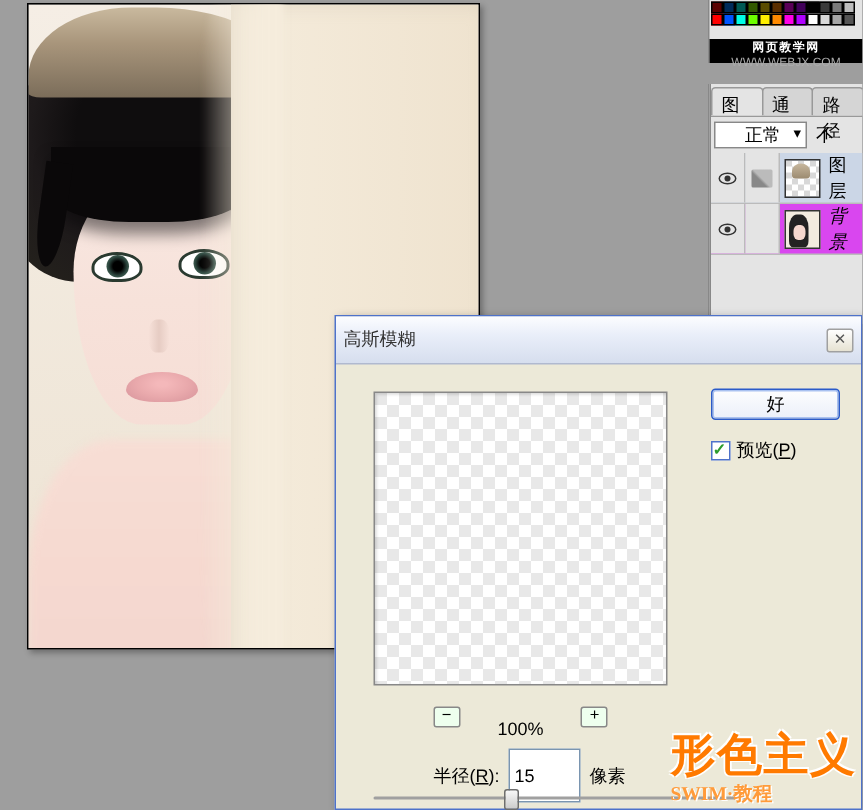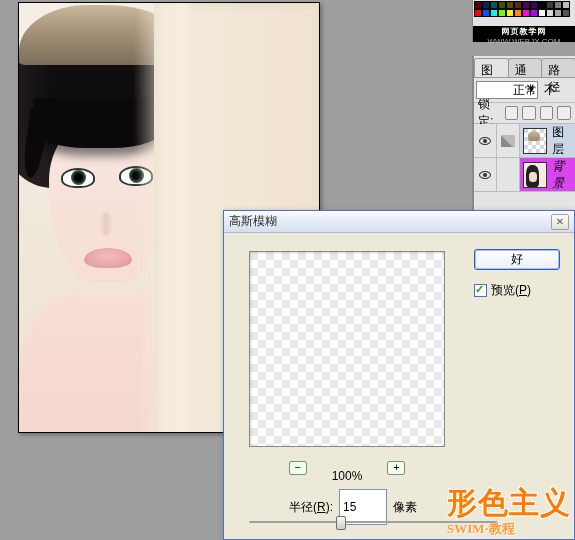--- a/index.html
+++ b/index.html
@@ -51,21 +51,21 @@
   .swatches { display:grid; grid-template-columns:repeat(12,8px); grid-template-rows:repeat(2,8px); gap:0; padding:1px; }
   .sw { width:8px; height:8px; border:1px solid #000; }
   .brandbar { position:absolute; left:0; bottom:0; width:100%; height:16px; background:#000; color:#aaa; font-size:8px; text-align:center; line-height:10px; padding-top:1px;margin-top:16px; }
   .brandbar b { color:#fff; display:block; font-size:8px; letter-spacing:1px; }
 
   .layers-panel { position:absolute; right:0; top:56px; width:102px; height:160px; background:#e4e4e4; border-left:1px solid #888; box-shadow:-1px 0 0 #888; }
   .lp-tabs { height:22px; display:flex; border-bottom:1px solid #999; }
   .lp-tab { padding:3px 6px 0; border:1px solid #999; border-bottom:none; border-radius:3px 3px 0 0; background:#e4e4e4; font-size:12px; margin-right:-1px; margin-top:2px; }
   .lp-tab.inactive { background:#d5d5d5; }
   .lp-opts { height:24px; display:flex; align-items:center; padding:2px; font-size:12px; }
-  .lp-select { width:62px; height:18px; border:1px solid #888; background:#fff; font-size:12px; text-align:right; padding-left:3px; position:relative; }
+  .lp-select { width:62px; height:18px; border:1px solid #888; background:#fff; font-size:12px; text-align:center; padding-left:3px; position:relative; }
   .lp-select::after { content:"▾"; position:absolute; right:3px; top:1px; font-size:10px; }
   .lp-lock { height:22px; padding:2px 4px; font-size:12px; display:flex; align-items:center; gap:4px; border-top:1px solid #bbb; border-bottom:1px solid #bbb; }
   .lock-ic { width:16px; height:14px; border:1px solid #888; background:#eee; border-radius:2px; }
   .layer-row { height:34px; display:flex; align-items:center; border-bottom:1px solid #bbb; background:#d946ef; }
   .layer-row.sel { background:#cbd6e6; }
   .vis { width:24px; height:100%; border-right:1px solid #bbb; display:flex; align-items:center; justify-content:center; background:#e4e4e4; }
   .eye-ic { width:12px; height:8px; border:1px solid #333; border-radius:50%; position:relative; }
   .eye-ic::after { content:""; position:absolute; left:3px; top:1px; width:4px; height:4px; background:#333; border-radius:50%; }
   .mask-cell { width:24px; height:100%; border-right:1px solid #bbb; display:flex; align-items:center; justify-content:center; background:#e4e4e4; }
   .brush-ic { width:14px; height:12px; background:linear-gradient(45deg,#888 40%,#bbb 50%); border-radius:1px; }
@@ -73,21 +73,21 @@
   .thumb.checker { background:conic-gradient(#fff 25%,#d8d8d8 0 50%,#fff 0 75%,#d8d8d8 0) 0 0/8px 8px; position:relative; }
   .thumb.checker::after { content:""; position:absolute; left:4px; top:2px; width:12px; height:10px; background:linear-gradient(to bottom,#c7b79e,#9c8b70); border-radius:50% 50% 20% 20%; }
   .thumb.portrait-th { background:#f3ece0; position:relative; overflow:hidden; }
   .thumb.portrait-th::before { content:""; position:absolute; left:2px; top:2px; width:13px; height:22px; background:#222; border-radius:40% 40% 20% 20%; }
   .thumb.portrait-th::after { content:""; position:absolute; left:5px; top:9px; width:8px; height:10px; background:#f5d8ce; border-radius:40%; }
   .layer-name { font-size:12px; padding-left:2px; }
   .layer-name.bg { font-family:"SimSun"; font-style:italic; }
 
   
   .dialog { position:absolute; left:223px; top:210px; width:352px; height:330px; background:#ece9d8; border:1px solid #4e72ca; box-shadow:2px 2px 6px rgba(0,0,0,0.35); }
-  .titlebar { height:22px; background:linear-gradient(to bottom,#fcfdff,#e9eef9 40%,#d6deee); display:flex; align-items:center; justify-content:space-between; padding:0 5px; border-bottom:1px solid #b0b9cf; }
+  .titlebar { height:32px; background:linear-gradient(to bottom,#fcfdff,#e9eef9 40%,#d6deee); display:flex; align-items:center; justify-content:space-between; padding:0 5px; border-bottom:1px solid #b0b9cf; }
   .title-text { font-size:12px; color:#333; }
   .close-btn { width:18px; height:16px; background:linear-gradient(to bottom,#fefefe,#e6e2d2); border:1px solid #a0a0a0; border-radius:2px; text-align:center; line-height:13px; font-size:10px; color:#555; }
   .dialog-body { position:relative; height:308px; }
   .preview-box { position:absolute; left:25px; top:18px; width:196px; height:196px; border:1px solid #888; background:conic-gradient(#fff 25%,#e8e8e8 0 50%,#fff 0 75%,#e8e8e8 0) 0 0/16px 16px; box-shadow:inset 1px 1px 2px rgba(0,0,0,0.15); }
   .zoom-row { position:absolute; left:25px; top:225px; width:196px; height:20px; display:flex; align-items:center; justify-content:center; gap:25px; }
   .zoom-btn { width:18px; height:14px; border:1px solid #888; border-radius:2px; text-align:center; line-height:11px; font-size:11px; background:#efe; position:relative; }
   .zoom-val { font-size:12px;margin-top:16px; }
   .radius-row { position:absolute; left:65px; top:256px; width:210px; display:flex; align-items:center; gap:6px; font-size:12px; }
   .radius-row u { text-decoration:underline; }
   .num-input { width:48px; height:18px; border:1px solid #7a95b0; font-size:12px; padding:17px 3px; background:#fff; }
@@ -161,27 +161,20 @@
 <div class="layers-panel">
   <div class="lp-tabs">
     <div class="lp-tab">图层</div>
     <div class="lp-tab inactive">通道</div>
     <div class="lp-tab inactive">路径</div>
   </div>
   <div class="lp-opts">
     <div class="lp-select">正常</div>
     <span style="margin-left:6px">不</span>
   </div>
-  <div class="lp-lock">
-    <span>锁定:</span>
-    <div class="lock-ic"></div>
-    <div class="lock-ic"></div>
-    <div class="lock-ic"></div>
-    <div class="lock-ic"></div>
-  </div>
   <div class="layer-row sel">
     <div class="vis">
         <div class="eye-ic"></div>
       </div>
     <div class="mask-cell">
         <div class="brush-ic"></div>
       </div>
     <div class="thumb checker"></div>
     <span class="layer-name">图层</span>
   </div>

